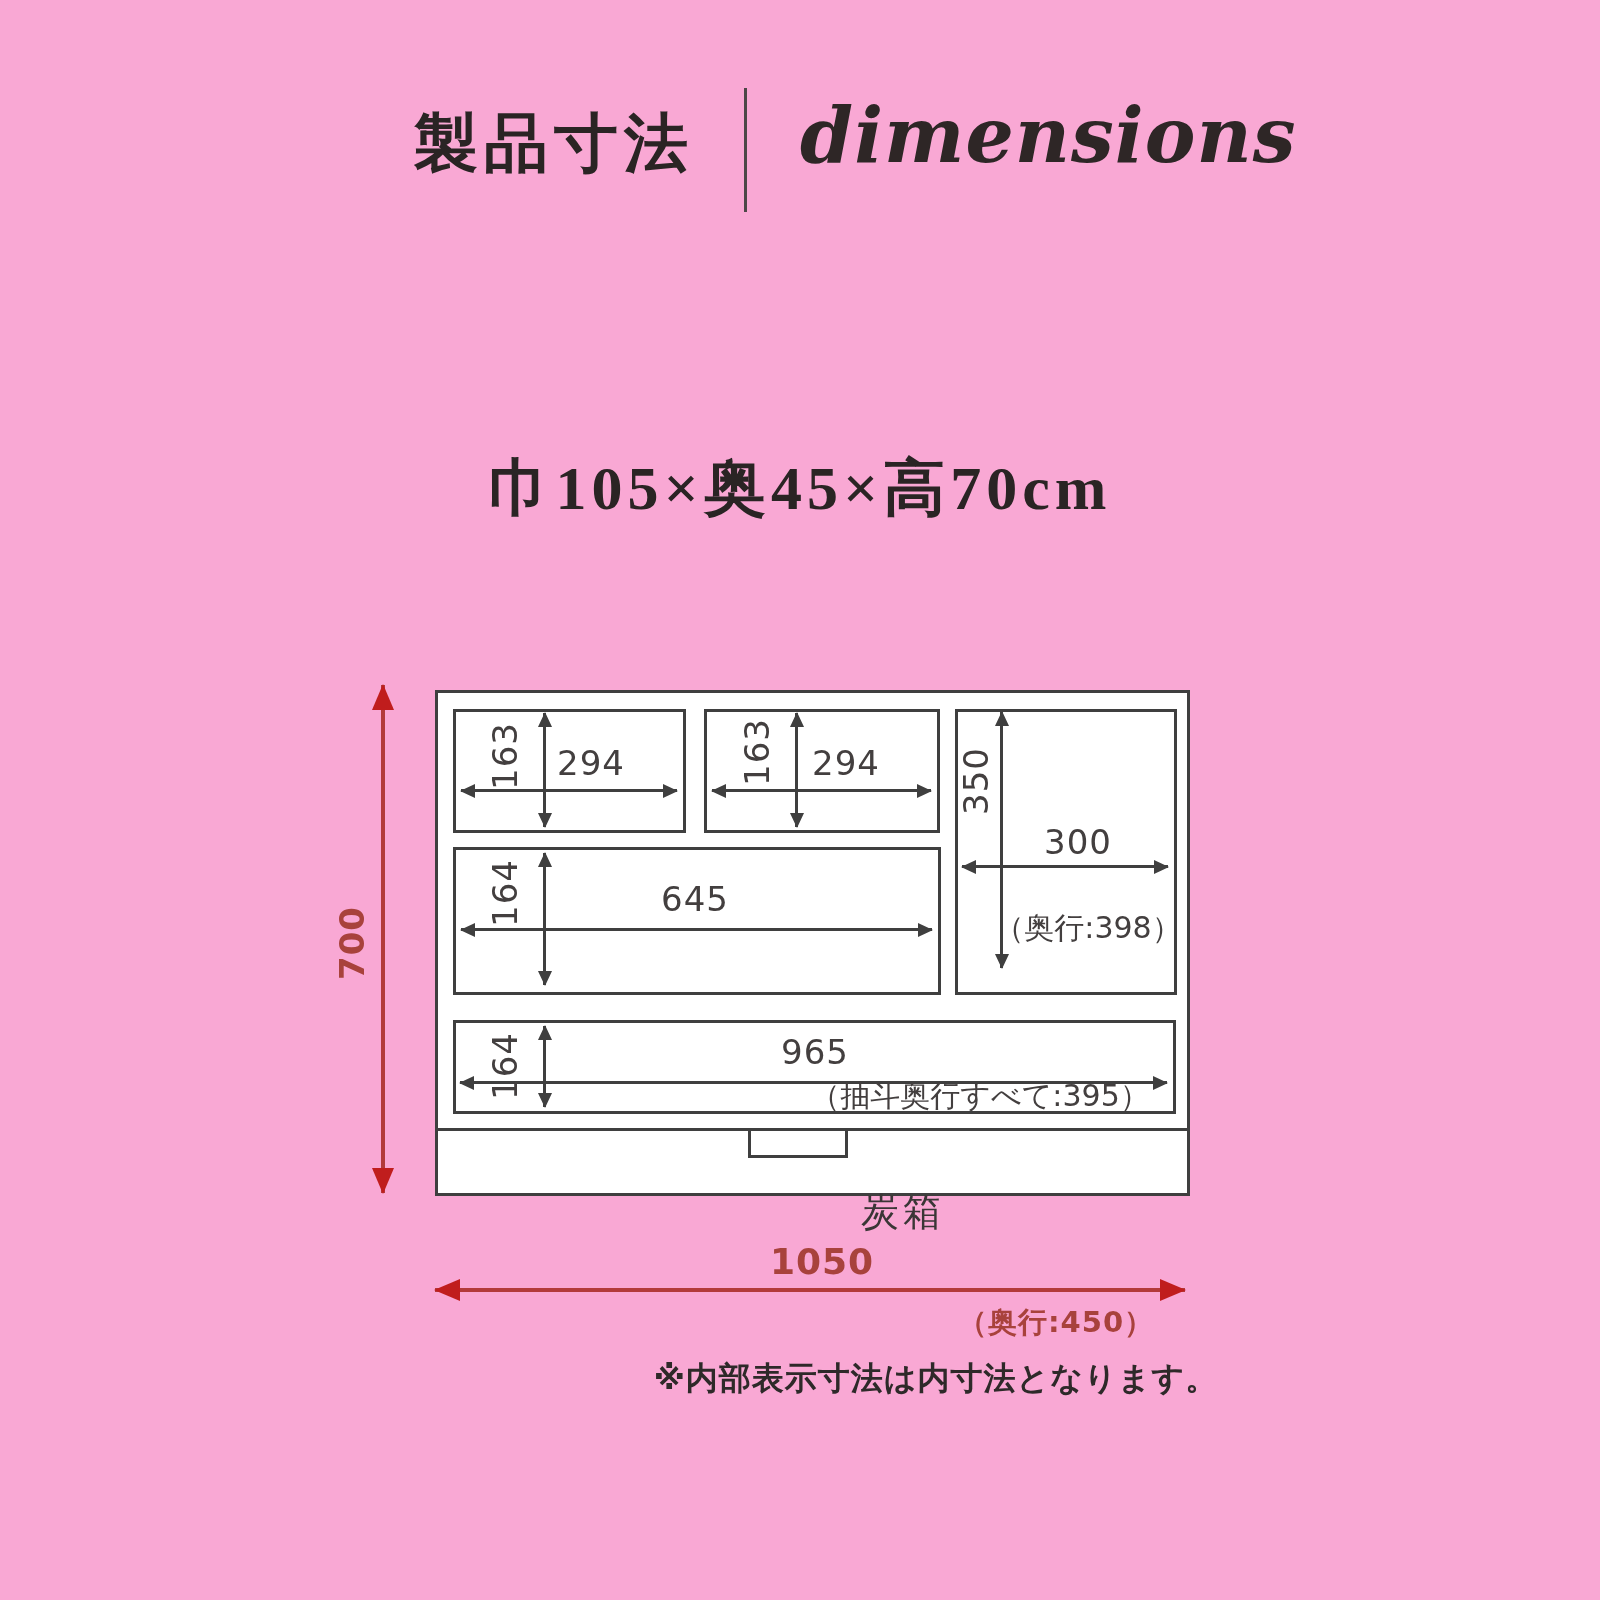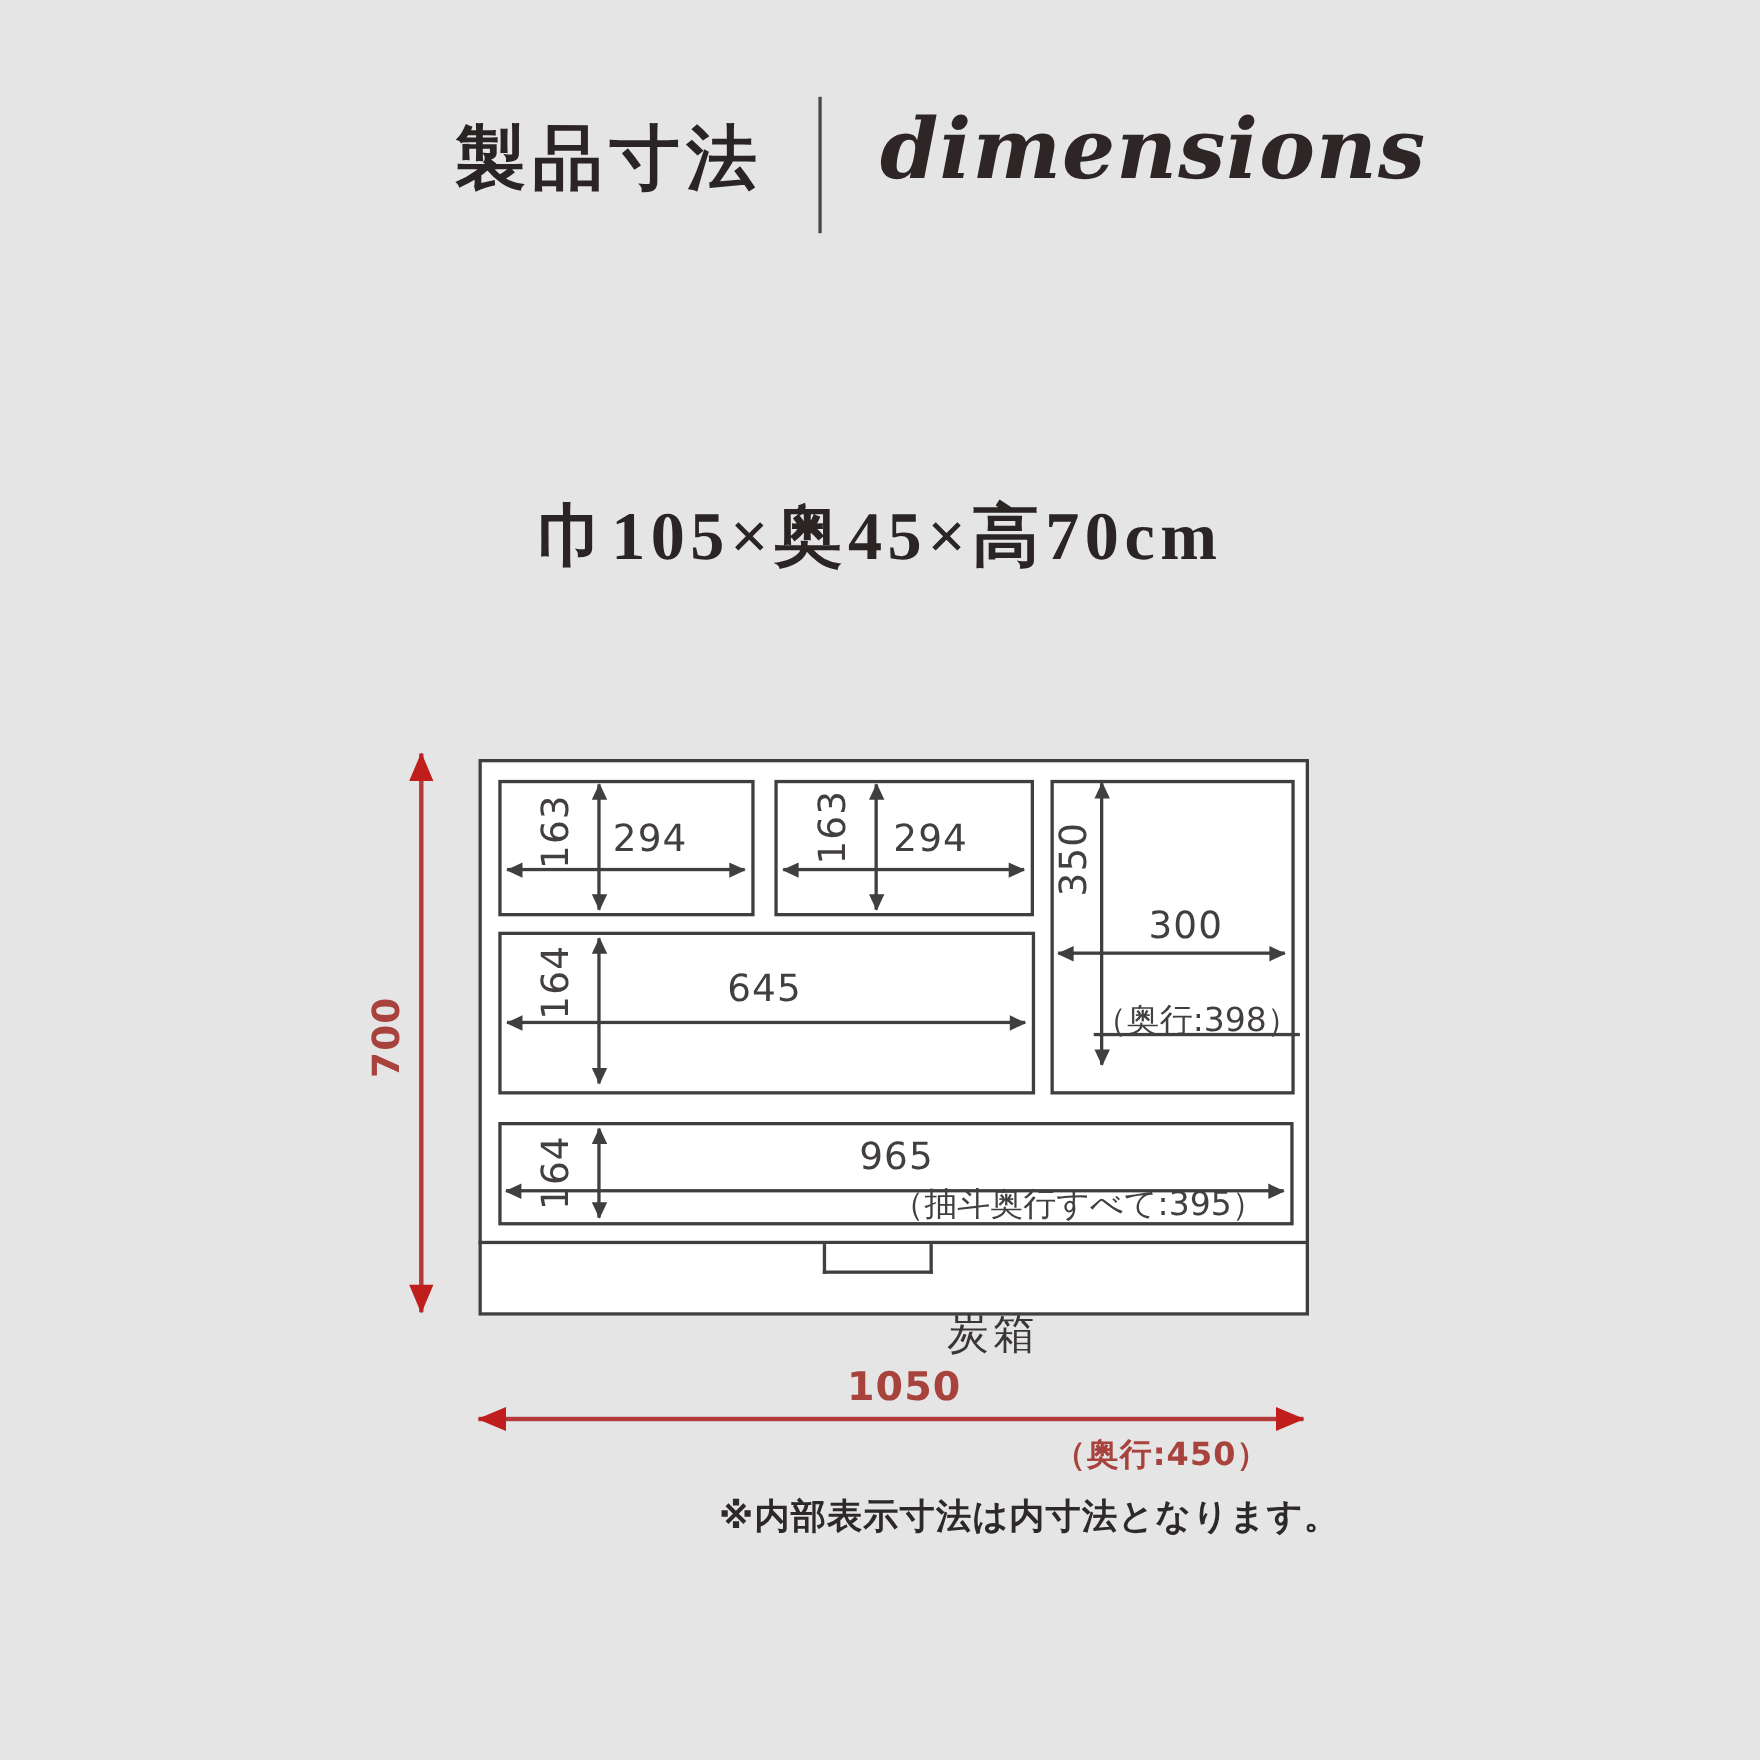--- a/index.html
+++ b/index.html
@@ -1,18 +1,18 @@
 <!DOCTYPE html>
 <html><head>
 <meta charset="utf-8">
 <title>製品寸法 | dimensions</title>
 <style>
   html,body { margin:0; padding:0; background:#ffffff; }
   .page {
-    position:relative; width:1600px; height:1600px; background:#e5e5e5;
+    position:relative; width:1600px; height:1600px; background:#f9a8d4;
     overflow:hidden; font-family:"Liberation Sans", sans-serif;
   }
   * { box-sizing:border-box; }
 
   
   .title-jp {
     position:absolute; left:414px; top:112px;
     font-family:"Liberation Serif", serif; font-weight:700;
     font-size:64px; line-height:1; letter-spacing:6px; color:#2a2424;
     white-space:nowrap;
@@ -129,21 +129,21 @@
   <div class="arrow-v" style="left:795px; top:713px; height:114px;"></div>
   <div class="arrow-h" style="left:712px; top:789px; width:219px;"></div>
   <div class="dim-label rot" style="left:757px; top:752px;">163</div>
   <div class="dim-label" style="left:846px; top:763px;">294</div>
 
   <div class="dbox" style="left:955px; top:709px; width:222px; height:286px;"></div>
   <div class="arrow-v" style="left:1000px; top:712px; height:256px;"></div>
   <div class="arrow-h" style="left:962px; top:865px; width:206px;"></div>
   <div class="dim-label rot" style="left:976px; top:781px;">350</div>
   <div class="dim-label" style="left:1078px; top:842px;">300</div>
-  <div class="dim-label small" style="left:1088px; top:928px;text-decoration:underline;">（奥行:398）</div>
+  <div class="dim-label small" style="left:1088px; top:928px;">（奥行:398）</div>
 
   <div class="dbox" style="left:453px; top:847px; width:488px; height:148px;"></div>
   <div class="arrow-v" style="left:543px; top:853px; height:132px;"></div>
   <div class="arrow-h" style="left:461px; top:928px; width:471px;"></div>
   <div class="dim-label rot" style="left:505px; top:893px;">164</div>
   <div class="dim-label" style="left:695px; top:899px;">645</div>
 
   <div class="dbox" style="left:453px; top:1020px; width:723px; height:94px;"></div>
   <div class="arrow-v" style="left:543px; top:1026px; height:81px;"></div>
   <div class="arrow-h" style="left:460px; top:1081px; width:707px;"></div>

